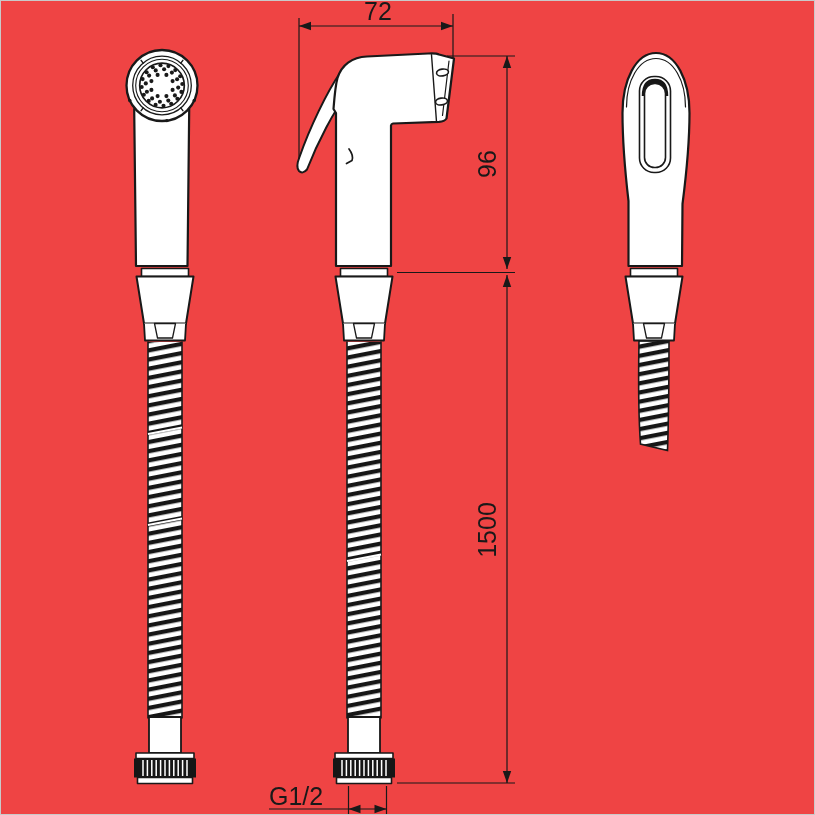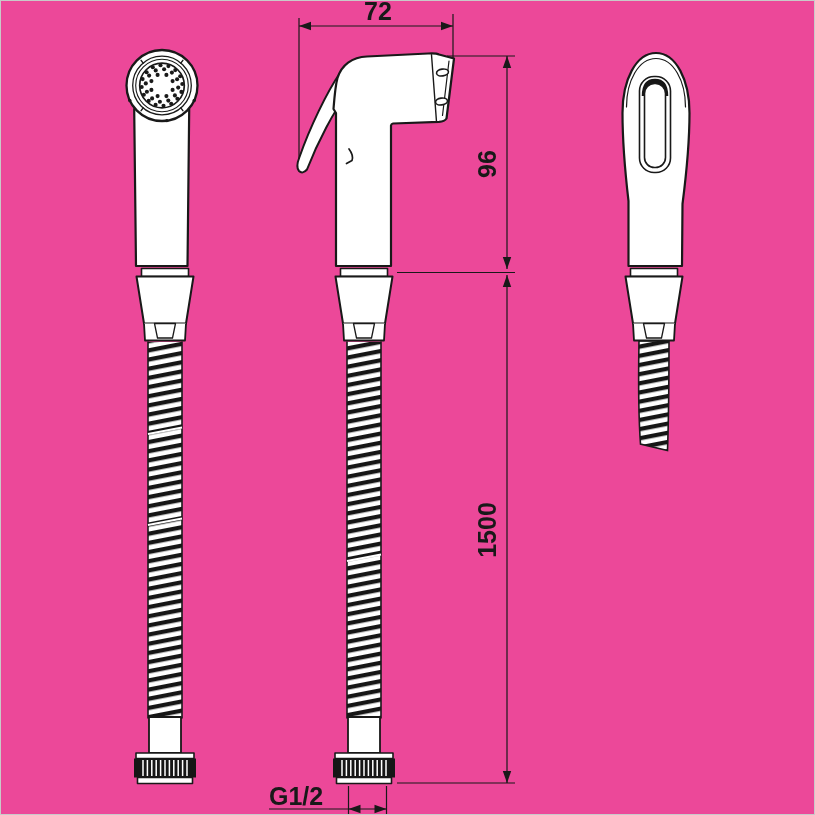--- a/index.html
+++ b/index.html
@@ -1,16 +1,16 @@
 <!DOCTYPE html>
 <html><head>
 <meta charset="utf-8">
 <style>
   html,body{margin:0;padding:0;background:#fff;}
-  .canvas{position:relative;width:813px;height:813px;border:1px solid #c9c9c9;background:#ec4899;overflow:hidden;font-weight:bold;}
+  .canvas{position:relative;width:813px;height:813px;border:1px solid #c9c9c9;background:#ef4444;overflow:hidden;}
   svg{position:absolute;left:0;top:0;}
   .ln{fill:none;stroke:#191919;stroke-linejoin:round;stroke-linecap:round;}
   .fw{fill:#ffffff;stroke:#191919;stroke-linejoin:round;}
   .dim{fill:none;stroke:#191919;stroke-width:1.2;}
   .arr{fill:#191919;stroke:none;}
   text.dimtxt{font-family:"Liberation Sans",sans-serif;font-size:25px;fill:#191919;}
 </style>
 </head>
 <body>
 

